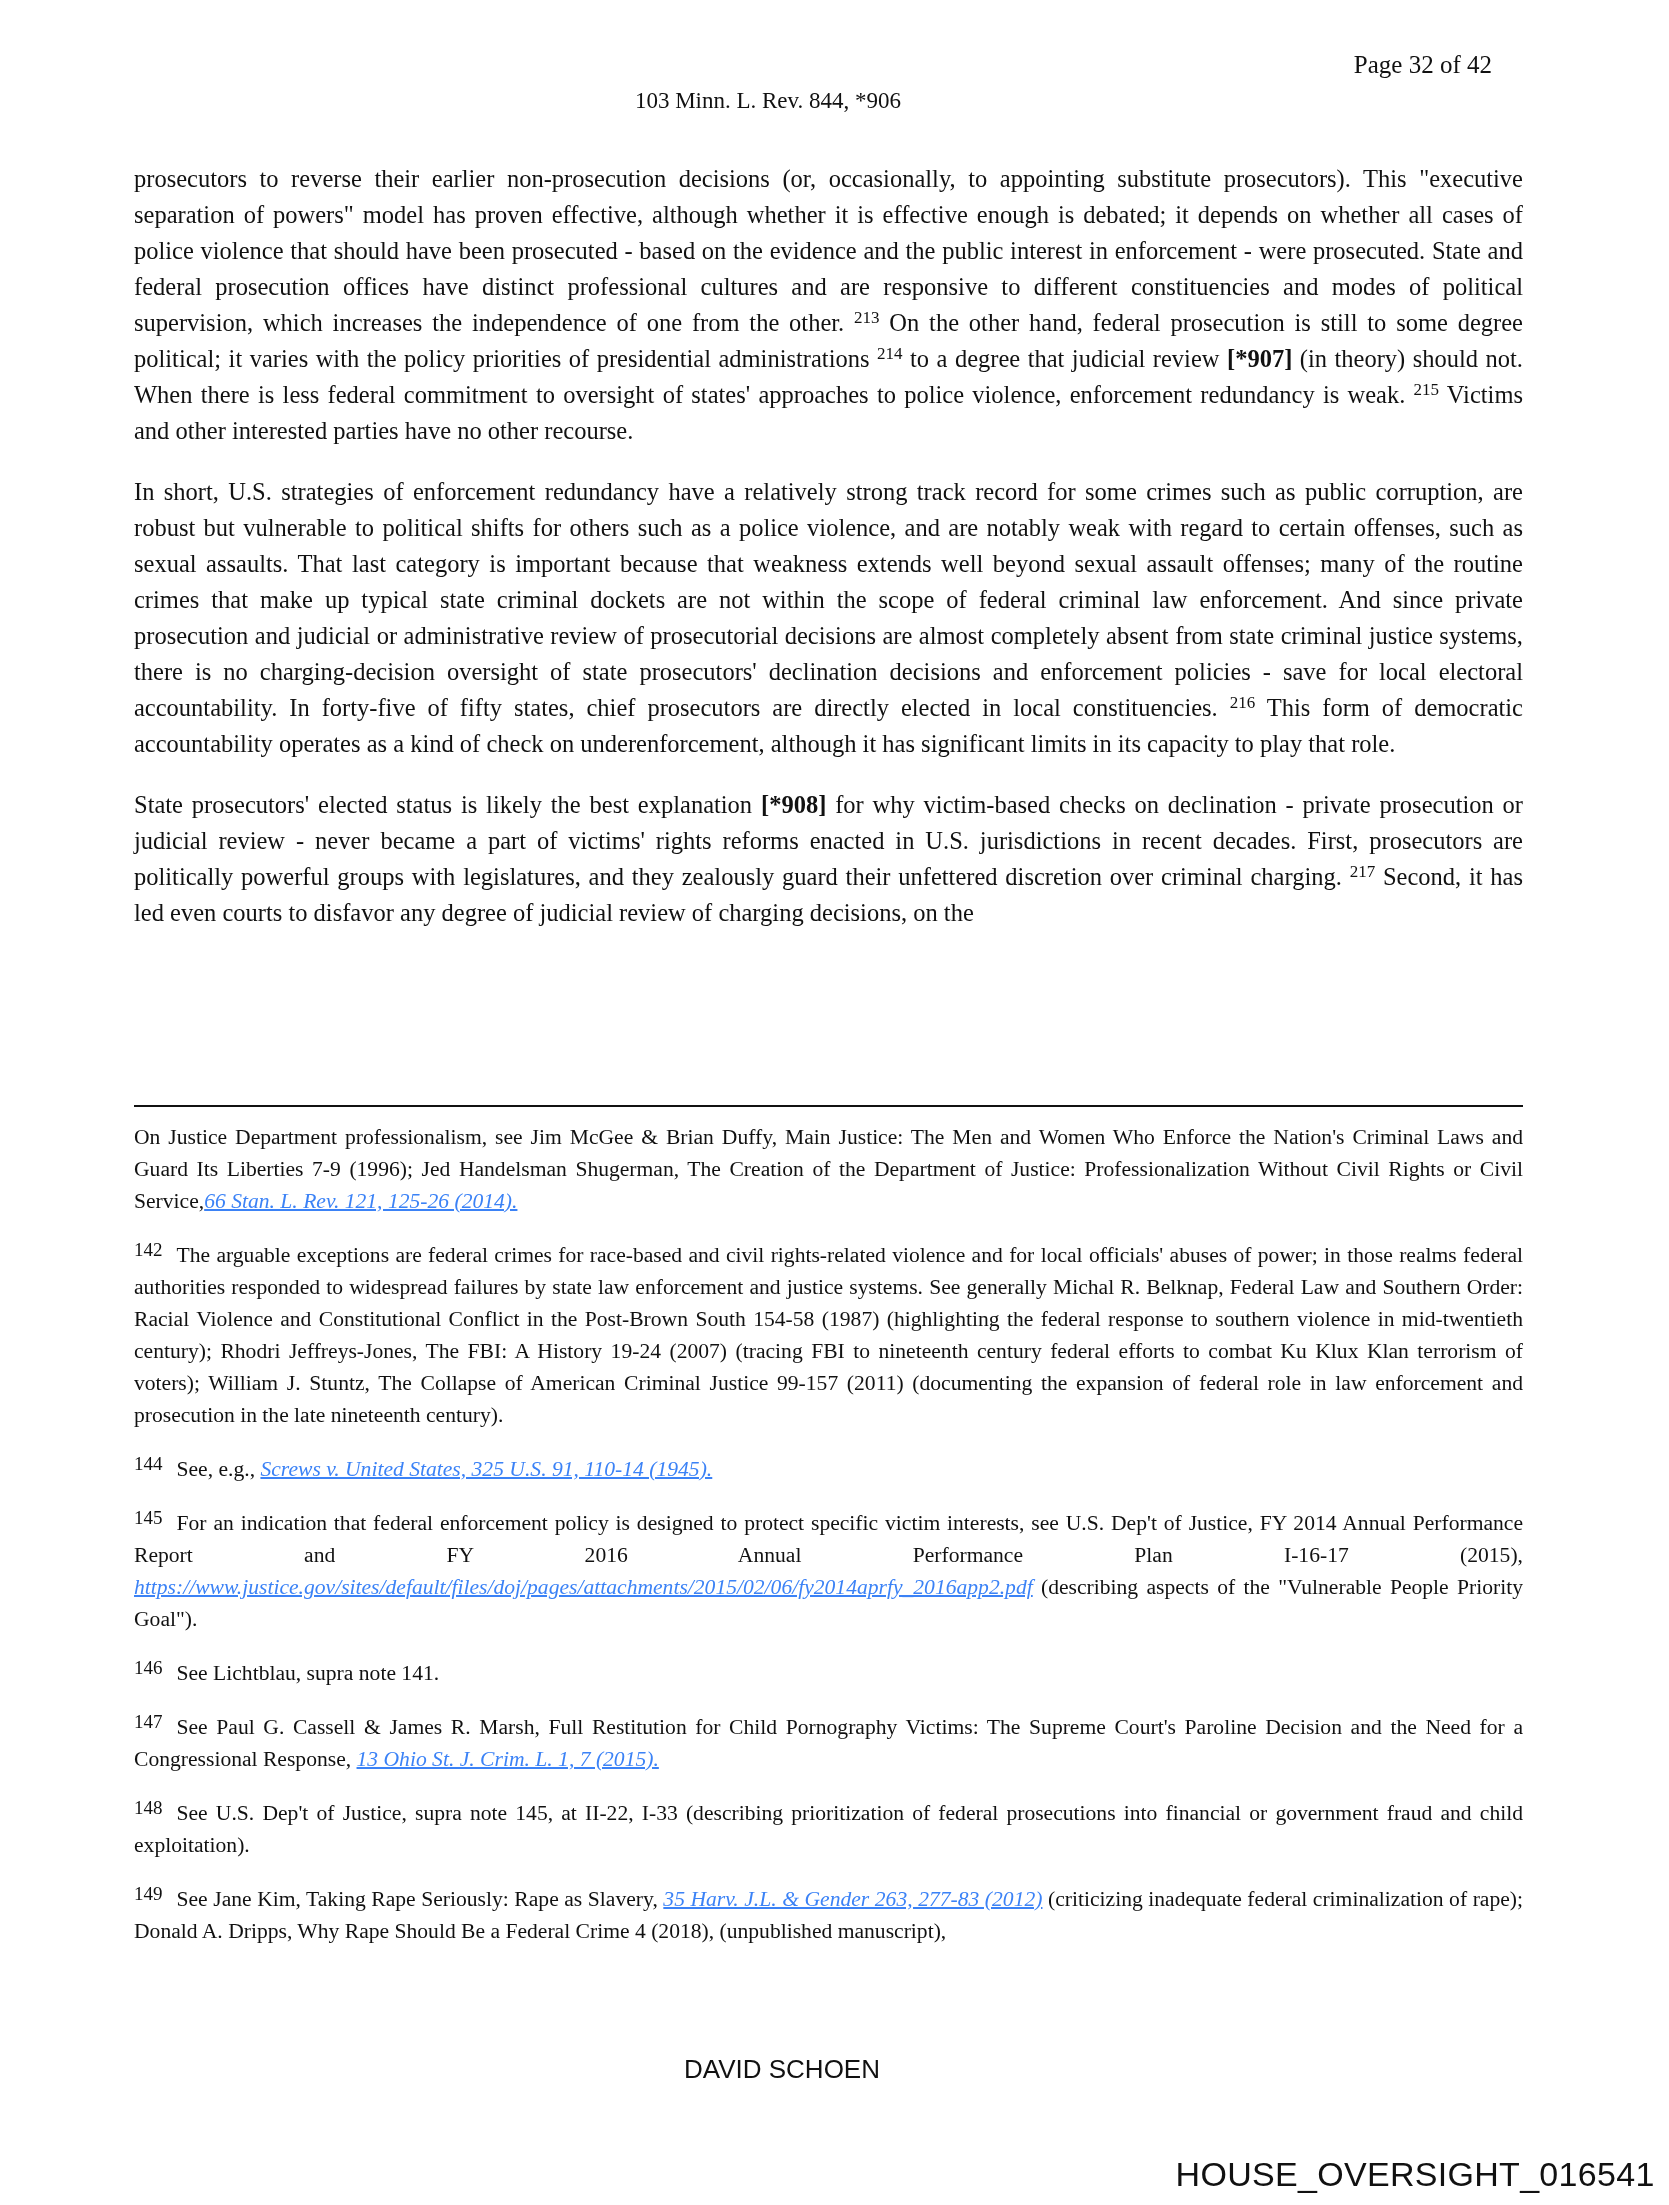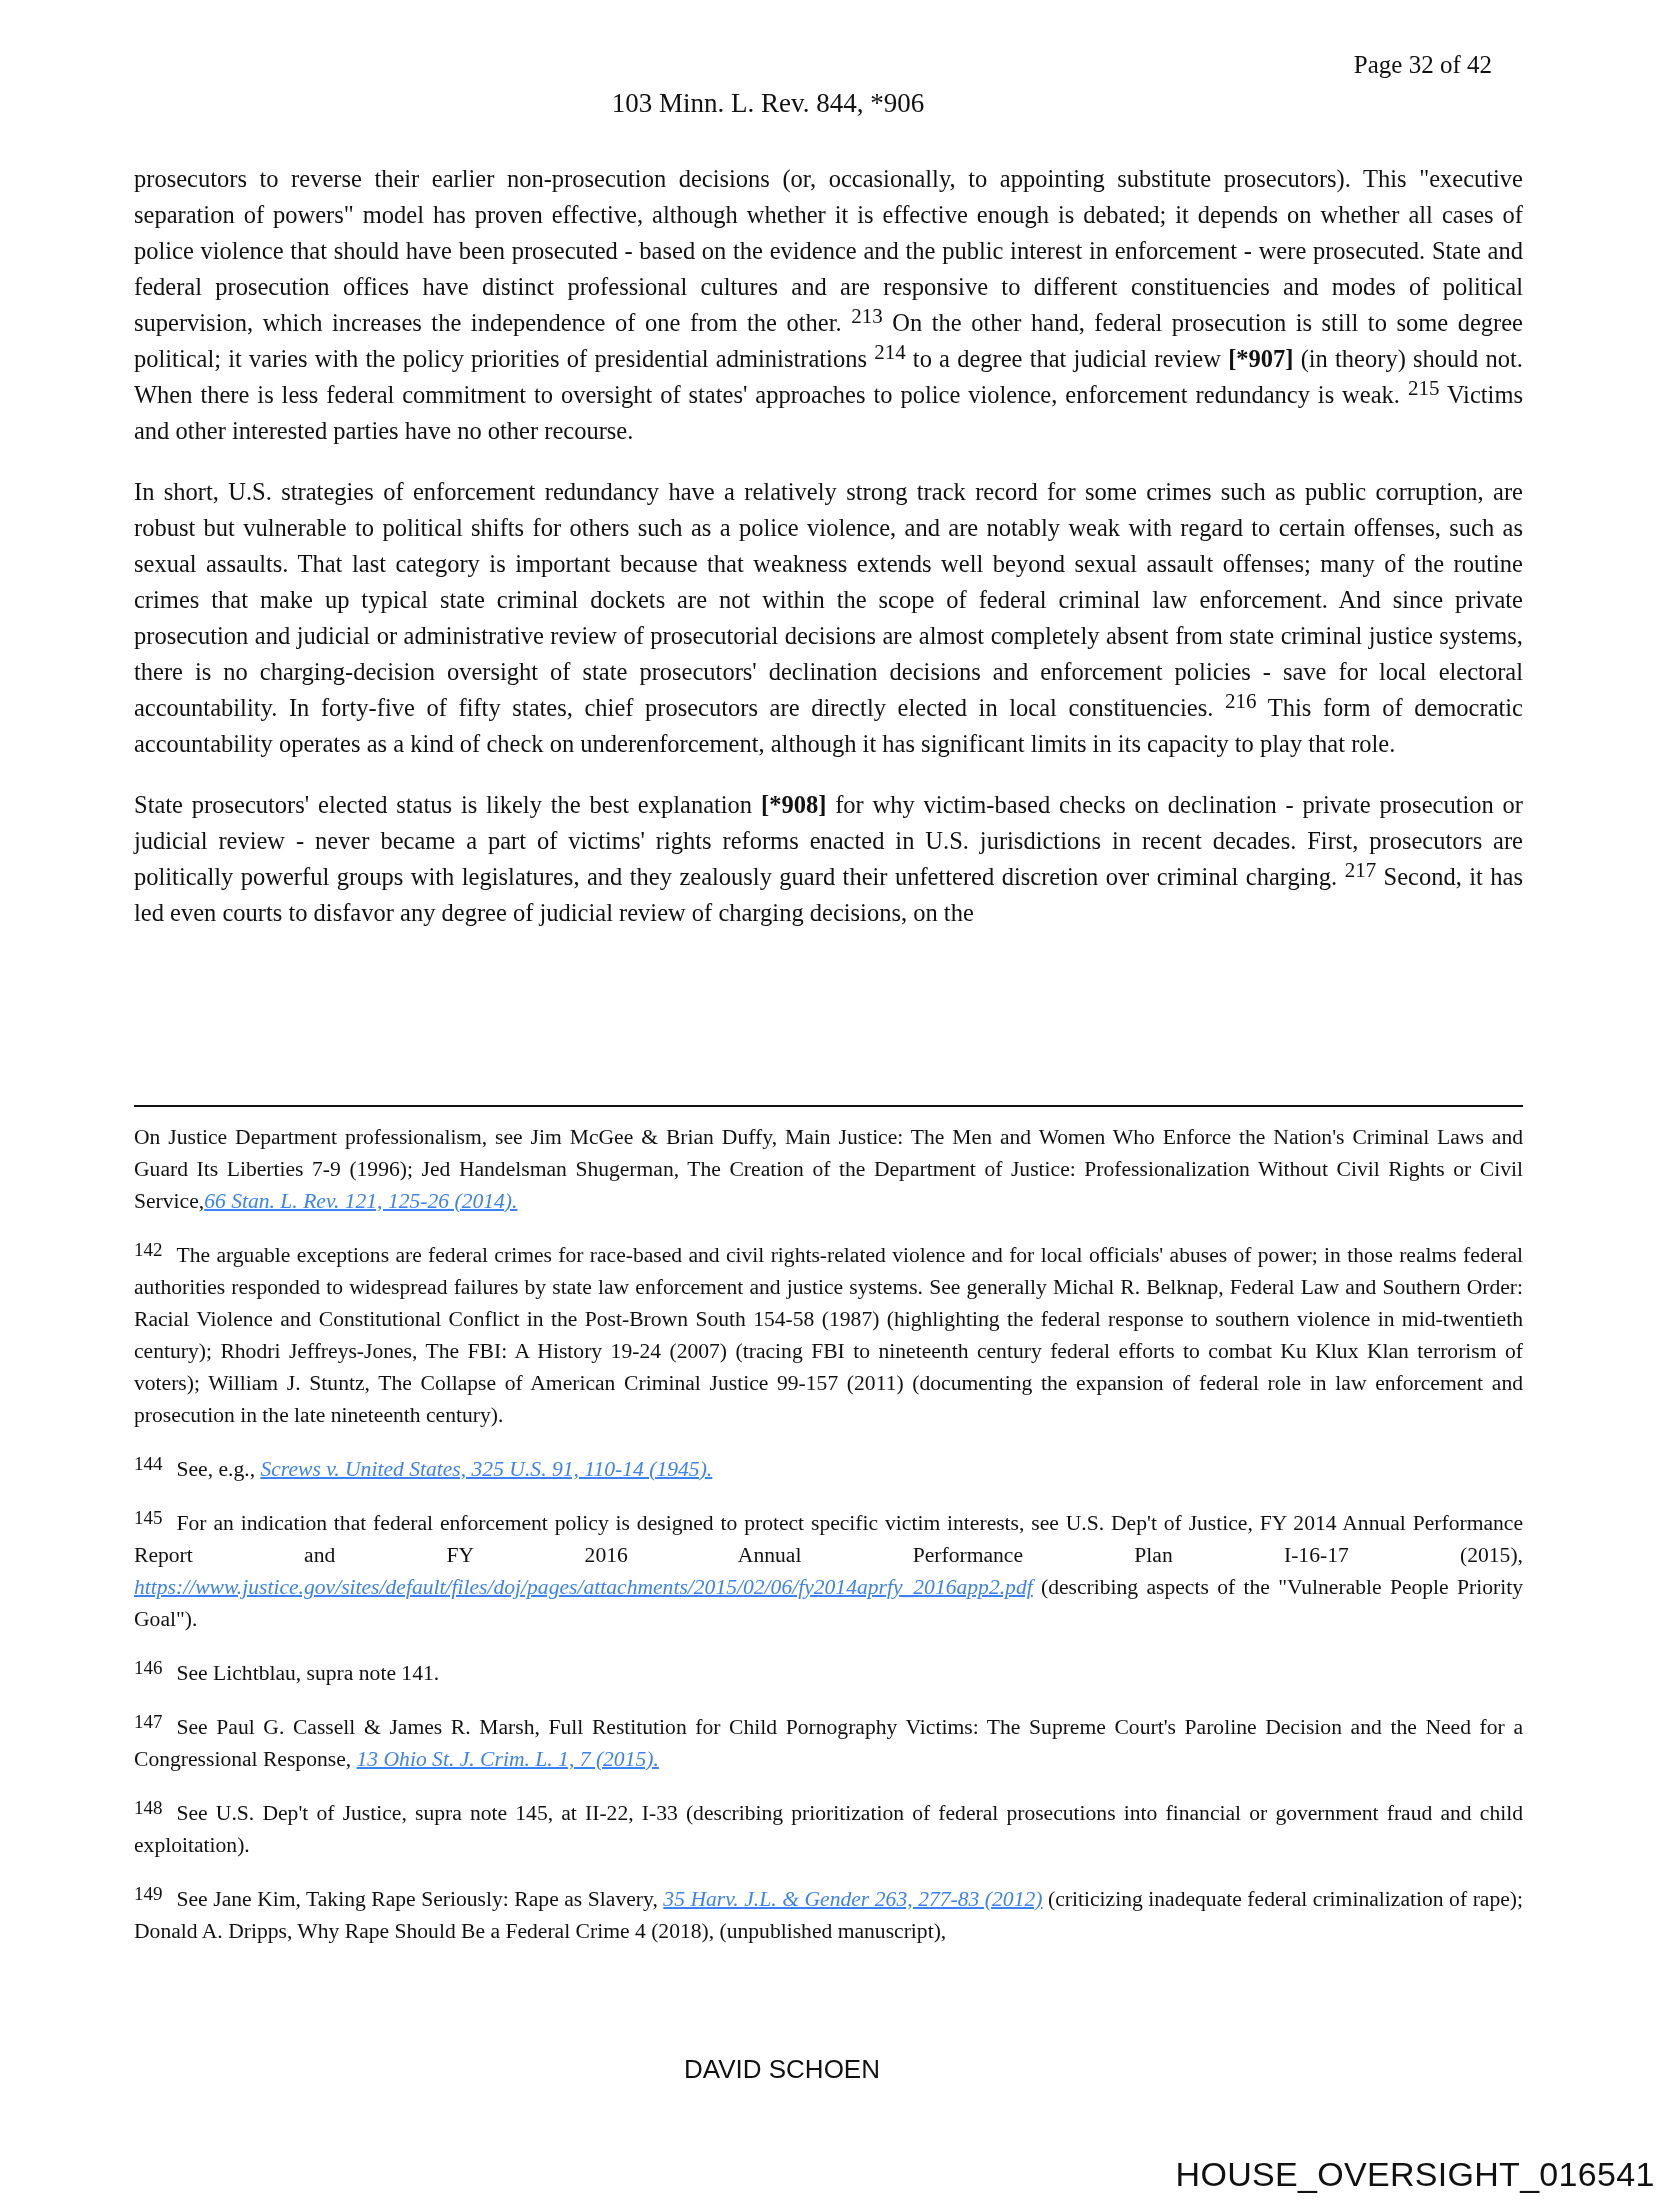--- a/index.html
+++ b/index.html
@@ -1,22 +1,22 @@
 <!DOCTYPE html>
 <html style="font-size:10.5px"><head>
 <meta charset="utf-8">
 <style>
   html, body { margin: 0; padding: 0; background: #ffffff; }
   body { width: 1669px; height: 2205px; position: relative; overflow: hidden; color: #111; font-family: "Liberation Serif", "DejaVu Serif", serif; }
   .page-num { position: absolute; top: 51px; right: 177px; font-size: 25px; }
-  .citation { position: absolute; top: 88px; left: 0; width: 1536px; text-align: center; font-size: 27px; }
+  .citation { position: absolute; top: 88px; left: 0; width: 1536px; text-align: center; font-size: 23px; }
   .body { position: absolute; left: 134px; width: 1389px; top: 161px; }
   .para { font-size: 24.5px; line-height: 36px; text-align: justify; margin: 0 0 25px 0; }
   .para.heading { text-align: left; margin: 0 0 25px 0; }
-  sup { font-size: 21px; line-height: 0; vertical-align: 7.9px; }
+  sup { font-size: 17px; line-height: 0; vertical-align: 7.9px; }
   b.star { font-weight: bold; }
   .rule { position: absolute; left: 134px; width: 1389px; top: 1105px; height: 0; border-top: 2.3px solid #111; }
   .notes { position: absolute; left: 134px; width: 1389px; top: 1121px; }
   .fn { font-size: 21.6px; line-height: 32px; text-align: justify; margin: 0 0 22px 0; }
   .fn sup { font-size: 19px; vertical-align: 6.5px; margin-right: 14px; }
   a.cite { color: #3b82f6; font-style: italic; text-decoration: underline; text-decoration-thickness: 2px; }
   .signature { position: absolute; top: 2054px; left: 0; width: 1564px; text-align: center; font-family: "Liberation Sans", "DejaVu Sans", sans-serif; font-size: 26px; }
   .bates { position: absolute; top: 2155px; right: 14.4px; font-family: "Liberation Sans", "DejaVu Sans", sans-serif; font-size: 34px; letter-spacing: 0.3px; }
 </style>
 </head>

